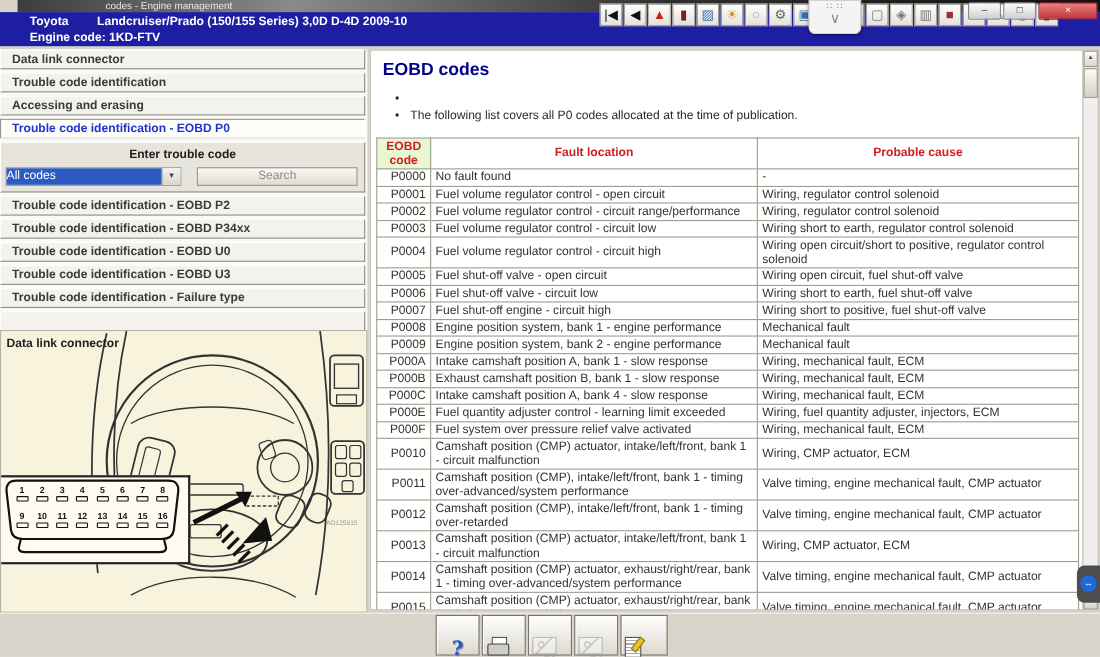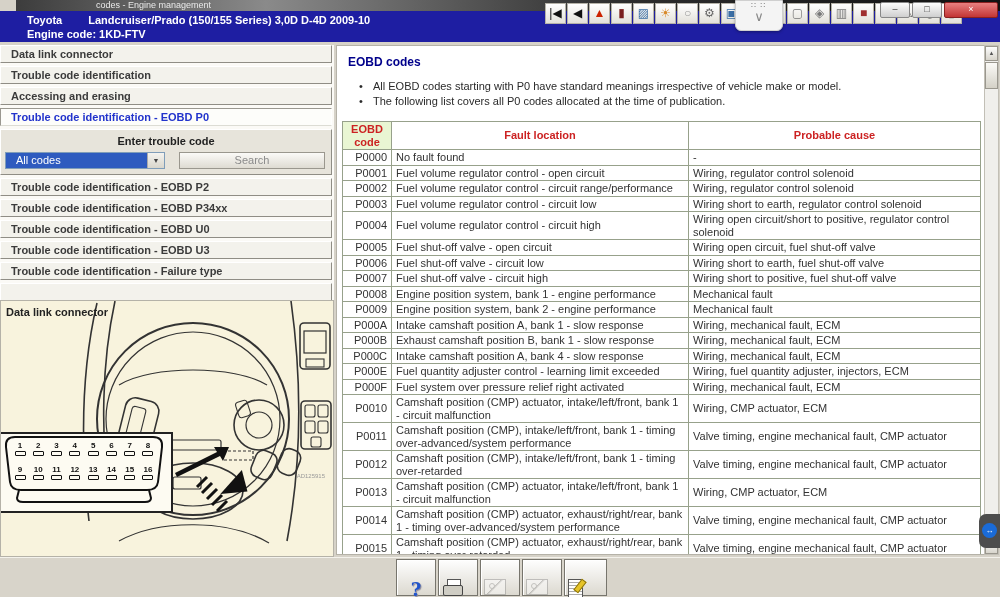--- a/index.html
+++ b/index.html
@@ -40,21 +40,21 @@
     border:1px solid;border-color:#ffffff #8f8d85 #8f8d85 #ffffff;
     font-size:11px;font-weight:bold;color:#3b3b3b;line-height:17px;padding-left:10px;
     box-sizing:border-box;cursor:pointer;}
   .nav-item.selected{background:#fdfdfa;color:#2233cc;border-color:#9a9890 #ffffff #dcdcd4 #9a9890;}
   .search-block{margin:0 2px 3px 0;background:#e7e4db;border:1px solid;
     border-color:#ffffff #8f8d85 #8f8d85 #ffffff;padding:3px 4px 5px;box-sizing:border-box;}
   .search-label{text-align:center;font-size:11px;font-weight:bold;color:#222;margin:2px 0 5px;}
   .search-row{display:flex;align-items:center;}
   .dropdown{width:160px;height:17px;background:#fff;border:1px solid #7f9db9;display:flex;
     box-sizing:border-box;cursor:pointer;}
-  .dropdown .val{flex:1;font-size:11px;line-height:15px;padding-left:10px;background:#2e5bbf;
+  .dropdown .val{flex:1;font-size:11px;line-height:15px;padding-left:0;background:#2e5bbf;
     color:#fff;margin:0;}
   .drop-arrow{width:16px;height:15px;background:linear-gradient(#f4f3ef,#d9d6cc);
     border-left:1px solid #aaa;font-size:7px;line-height:15px;text-align:center;color:#444;}
   .search-btn{margin-left:14px;width:146px;height:17px;background:linear-gradient(#fbfaf7,#dedbd2);
     border:1px solid #9a978e;font-size:11px;color:#8b8b8b;text-align:center;line-height:15px;
     box-sizing:border-box;cursor:pointer;}
 
   
   .dlc-panel{position:absolute;left:0;top:300px;width:334px;height:257px;background:#f8f3dd;
     border:1px solid #b5b2a8;box-sizing:border-box;overflow:hidden;}
@@ -65,21 +65,21 @@
   .pin-row{position:absolute;left:12px;width:142px;display:flex;justify-content:space-between;}
   .pin-row.top{top:7px;} .pin-row.bottom{top:31px;}
   .pin{width:14px;text-align:center;}
   .pnum{font-size:8px;font-weight:bold;color:#111;line-height:9px;}
   .pdash{width:9px;height:3px;border:1px solid #111;border-radius:1px;margin:1px auto 0;background:#fdfbf2;}
   .watermark{position:absolute;right:8px;top:172px;font-size:6px;color:#999;z-index:5;}
 
   
   .main{position:absolute;left:336px;top:45px;width:649px;height:510px;background:#fff;
     border:1px solid #b5b2a8;box-sizing:border-box;overflow:hidden;}
-  .main-title{color:#00008b;font-weight:bold;font-size:12px;margin:9px 0 10px 11px;}
+  .main-title{color:#00008b;font-weight:bold;font-size:16px;margin:9px 0 10px 11px;}
   .bullets{margin-left:22px;}
   .bullet{display:flex;font-size:11px;color:#2a2a2a;line-height:15px;}
   .bullet .dot{width:14px;}
   .codes-table{border-collapse:collapse;table-layout:fixed;margin:12px 0 0 5px;width:638px;
     font-size:11px;color:#333;}
   .codes-table th,.codes-table td{border:1px solid #97a18b;padding:1px 4px;vertical-align:middle;
     line-height:12.5px;box-sizing:border-box;}
   .codes-table th{color:#cc2222;font-weight:bold;text-align:center;height:26px;}
   .codes-table th.col0{background:#e9f6d3;}
   .codes-table td{height:15px;}
@@ -366,21 +366,20 @@
       </div>
   </div>
   <div class="watermark">AD125915</div>
 </div>
 
 <div class="main">
   <div class="main-title">EOBD codes</div>
   <div class="bullets">
       <div class="bullet">
         <span class="dot">•</span>
-        <span class="btext">All EOBD codes starting with P0 have standard meanings irrespective of vehicle make or model.</span>
       </div>
       <div class="bullet">
         <span class="dot">•</span>
         <span class="btext">The following list covers all P0 codes allocated at the time of publication.</span>
       </div>
     </div>
   <table class="codes-table">
     <thead>
         <tr>
           <th class="col0">EOBD code</th>
@@ -419,21 +418,21 @@
           <td class="col1">Fuel shut-off valve - open circuit</td>
           <td class="col2">Wiring open circuit, fuel shut-off valve</td>
         </tr>
         <tr>
           <td class="col0">P0006</td>
           <td class="col1">Fuel shut-off valve - circuit low</td>
           <td class="col2">Wiring short to earth, fuel shut-off valve</td>
         </tr>
         <tr>
           <td class="col0">P0007</td>
-          <td class="col1">Fuel shut-off valve - circuit high</td>
+          <td class="col1">Fuel shut-off engine - circuit high</td>
           <td class="col2">Wiring short to positive, fuel shut-off valve</td>
         </tr>
         <tr>
           <td class="col0">P0008</td>
           <td class="col1">Engine position system, bank 1 - engine performance</td>
           <td class="col2">Mechanical fault</td>
         </tr>
         <tr>
           <td class="col0">P0009</td>
           <td class="col1">Engine position system, bank 2 - engine performance</td>
@@ -454,21 +453,21 @@
           <td class="col1">Intake camshaft position A, bank 4 - slow response</td>
           <td class="col2">Wiring, mechanical fault, ECM</td>
         </tr>
         <tr>
           <td class="col0">P000E</td>
           <td class="col1">Fuel quantity adjuster control - learning limit exceeded</td>
           <td class="col2">Wiring, fuel quantity adjuster, injectors, ECM</td>
         </tr>
         <tr>
           <td class="col0">P000F</td>
-          <td class="col1">Fuel system over pressure relief right activated</td>
+          <td class="col1">Fuel system over pressure relief valve activated</td>
           <td class="col2">Wiring, mechanical fault, ECM</td>
         </tr>
         <tr>
           <td class="col0">P0010</td>
           <td class="col1">Camshaft position (CMP) actuator, intake/left/front, bank 1 - circuit malfunction</td>
           <td class="col2">Wiring, CMP actuator, ECM</td>
         </tr>
         <tr>
           <td class="col0">P0011</td>
           <td class="col1">Camshaft position (CMP), intake/left/front, bank 1 - timing over-advanced/system performance</td>

